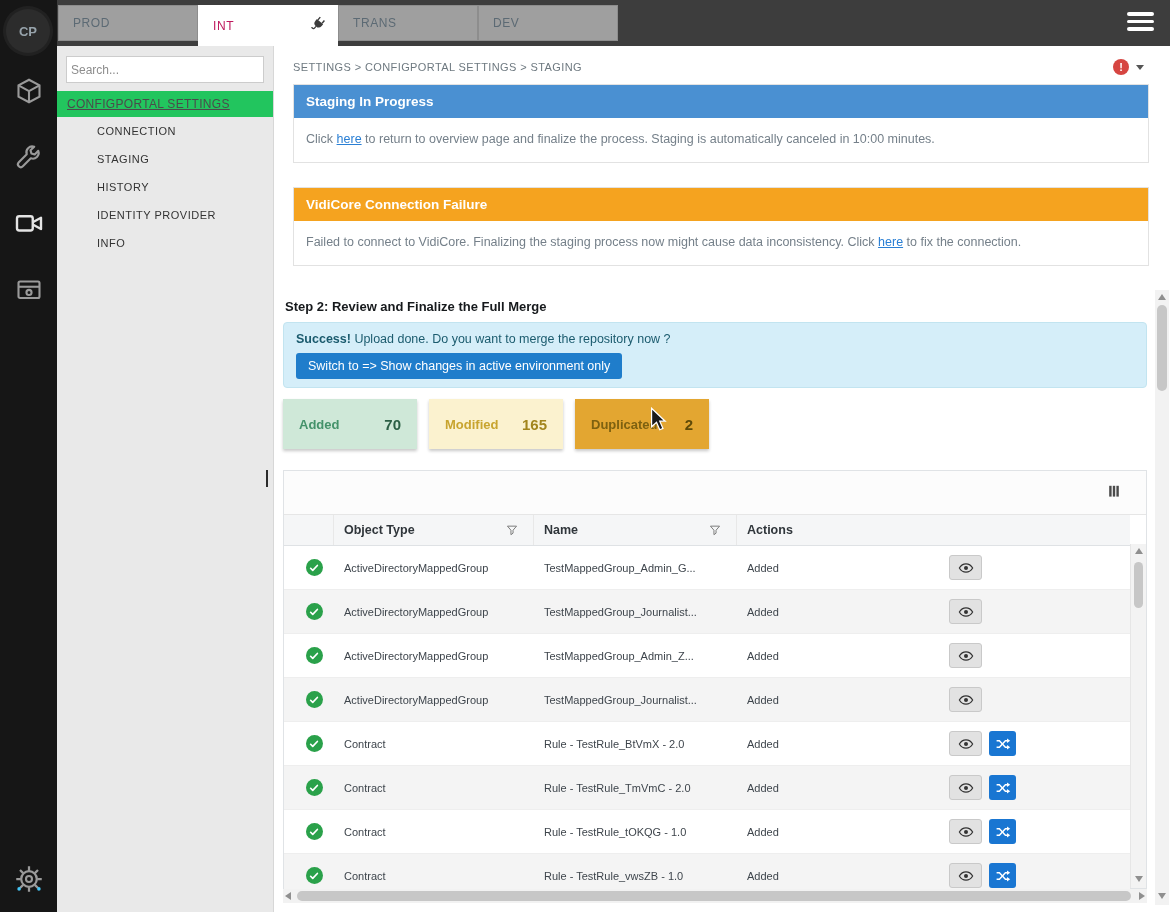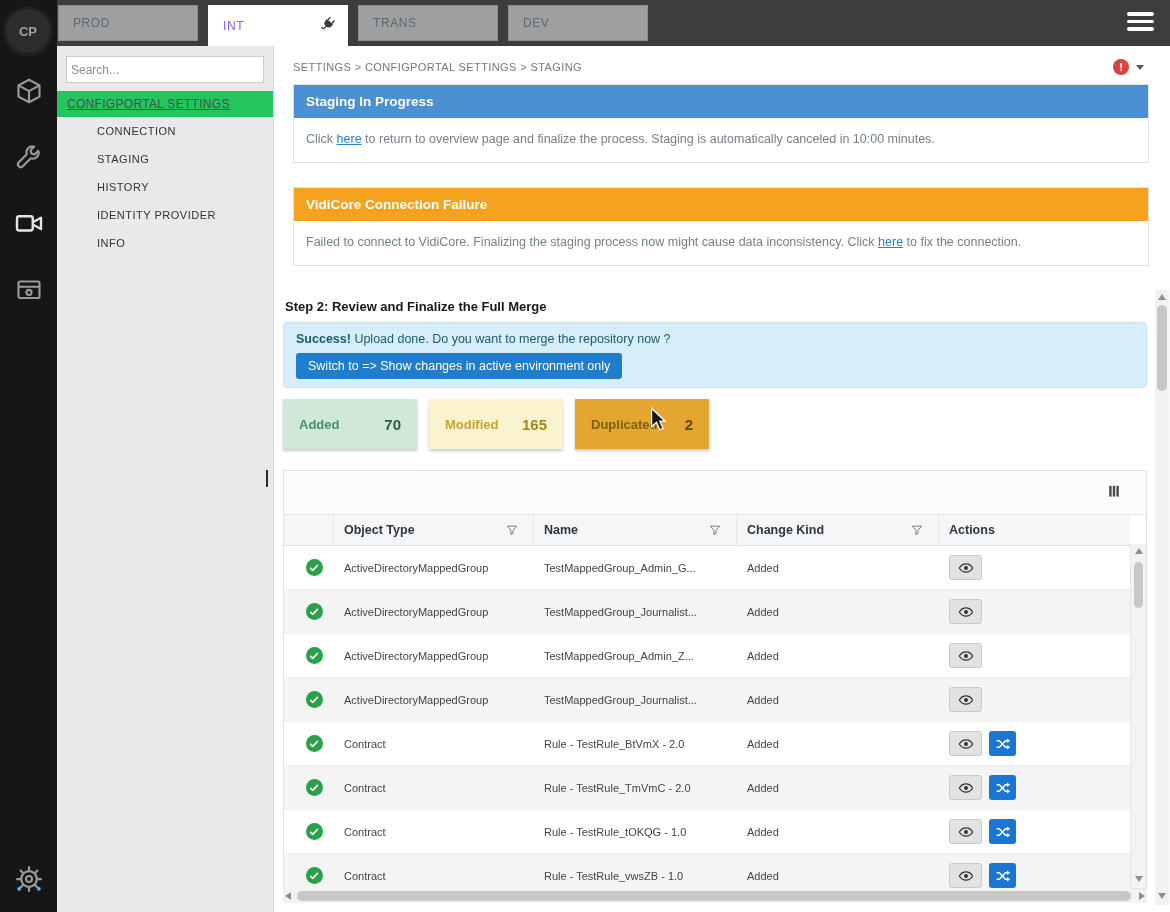--- a/index.html
+++ b/index.html
@@ -8,25 +8,25 @@
   
   .leftbar{position:absolute;left:0;top:0;width:57px;height:912px;background:#161616;}
   .logo{position:absolute;top:9px;left:6px;width:44px;height:44px;border-radius:50%;
         background:#2c2c2c;color:#97a3ab;font-size:13px;font-weight:bold;
         display:flex;align-items:center;justify-content:center;
         box-shadow:0 0 0 3px rgba(255,255,255,0.05);cursor:pointer;}
   .nav-ic{position:absolute;left:0;width:57px;display:flex;justify-content:center;cursor:pointer;}
   .accent-strip{position:absolute;left:57px;top:845px;width:4px;height:67px;background:#45c5f5;}
   
   .topbar{position:absolute;left:57px;top:0;right:0;height:46px;background:#3d3d3d;}
-  .tabs{position:absolute;left:1px;top:5px;display:flex;gap:10px;}
+  .tabs{position:absolute;left:1px;top:5px;display:flex;gap:0;}
   .tab{width:140px;height:36px;background:#9f9f9f;border:1px solid #8d8d8d;color:#5c6a74;
        font-size:12px;letter-spacing:.6px;display:flex;align-items:center;padding-left:14px;
        box-sizing:border-box;cursor:pointer;position:relative;}
-  .tab.active{background:#fff;color:#8b5cf6;height:41px;border-color:#fff;}
+  .tab.active{background:#fff;color:#be185d;height:41px;border-color:#fff;}
   .tab .plug{position:absolute;right:10px;top:9px;}
   .hamburger{position:absolute;right:16px;top:12px;cursor:pointer;}
   .hamburger div{width:27px;height:3.5px;background:#fff;border-radius:2px;margin-bottom:4px;}
   
   .sidebar{position:absolute;left:57px;top:46px;width:217px;bottom:0;background:#e9e9e9;
            border-right:1px solid #d7d7d7;box-sizing:border-box;}
   .search{display:block;margin:10px 9px 8px 9px;width:198px;height:27px;box-sizing:border-box;
           border:1px solid #cccccc;padding:0 4px;font-size:12px;color:#333;background:#fff;
           font-family:"Liberation Sans", sans-serif;}
   .search::placeholder{color:#8d8d8d;}
@@ -309,28 +309,20 @@
             </span>
         </div>
         <div class="hcell c-name">
           <span>Name</span>
           <span class="funnel">
               <svg class="ic14">
                 <use href="#i-funnel"></use>
               </svg>
             </span>
         </div>
-        <div class="hcell c-kind">
-          <span>Change Kind</span>
-          <span class="funnel">
-              <svg class="ic14">
-                <use href="#i-funnel"></use>
-              </svg>
-            </span>
-        </div>
         <div class="hcell c-actions">
           <span>Actions</span>
         </div>
       </div>
 
       <div class="trow">
         <div class="cell c-status">
             <span class="status-ok">
               <svg class="ic14">
                 <use href="#i-check"></use>

